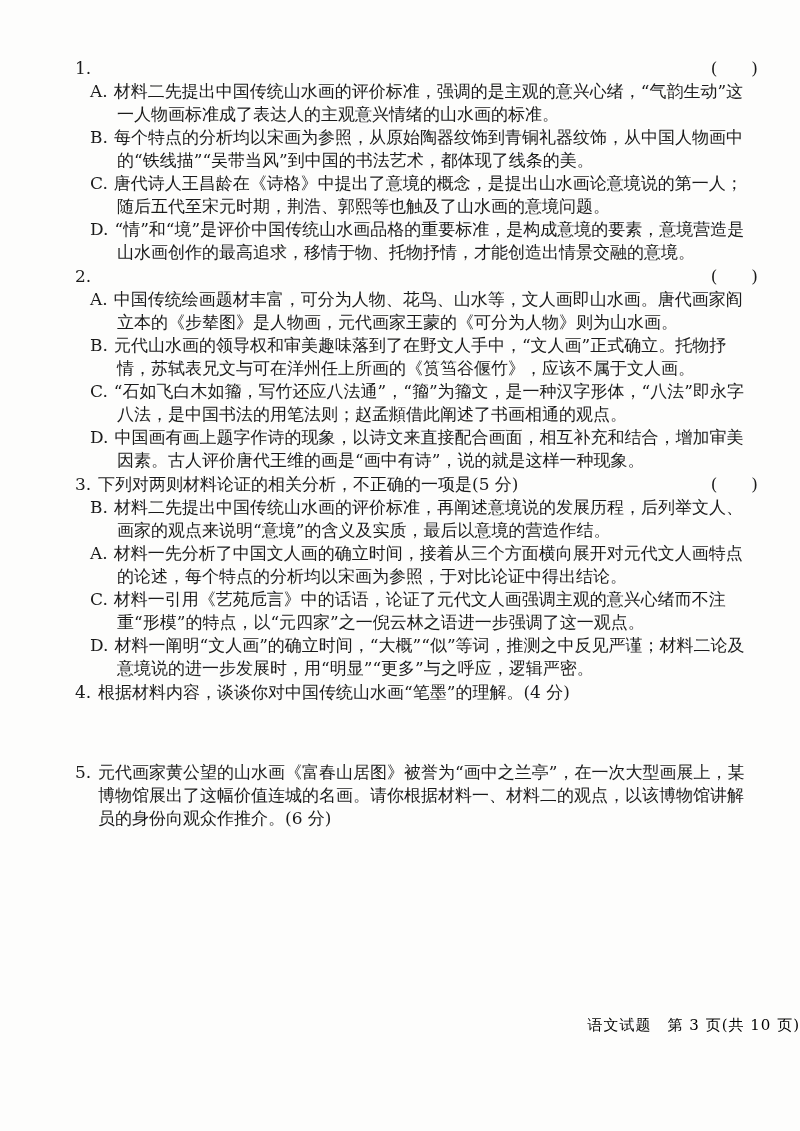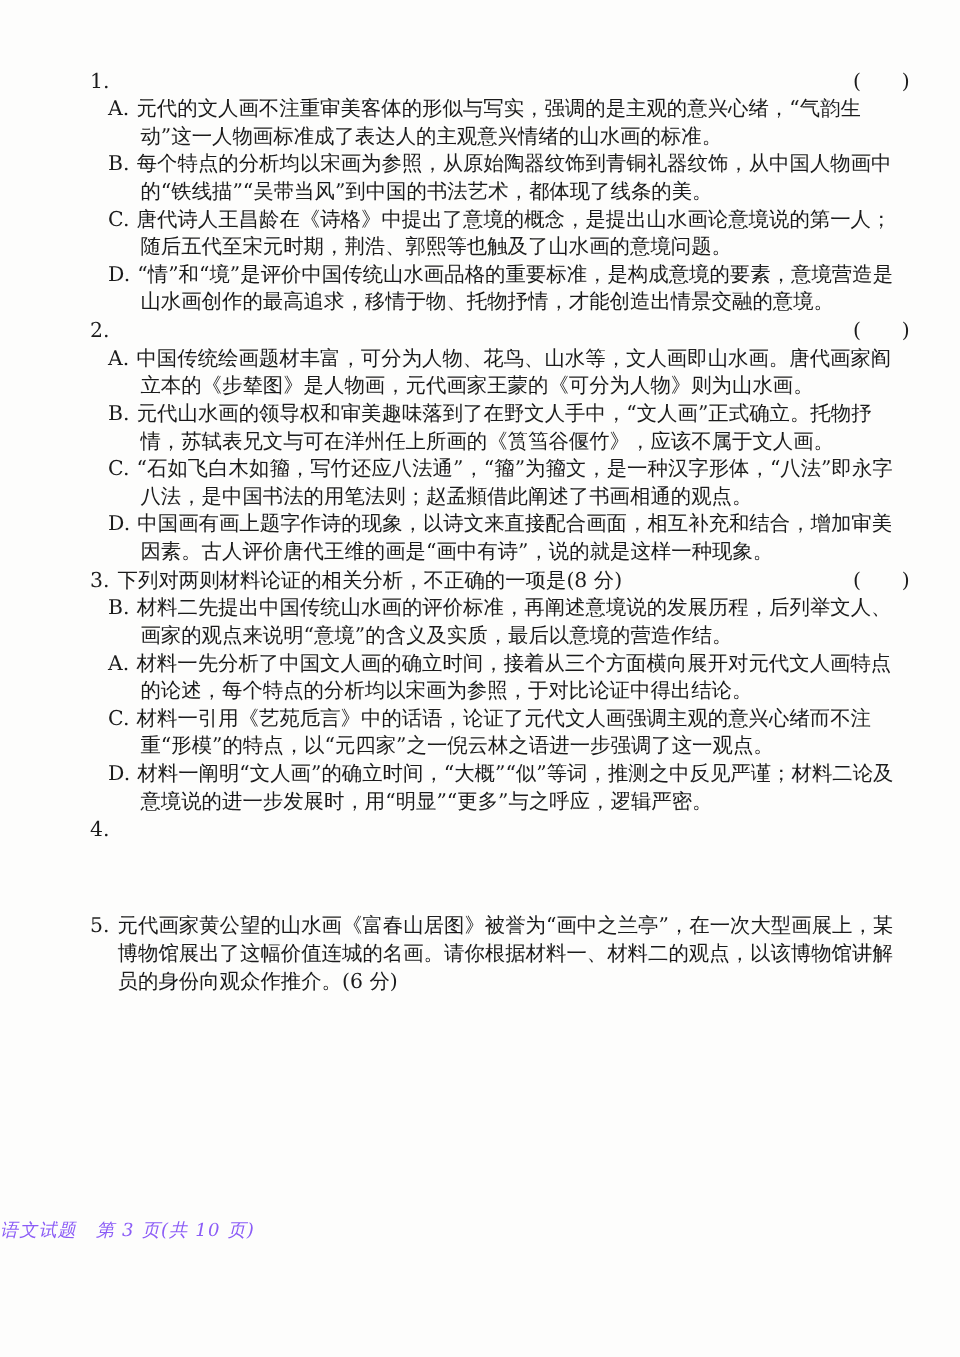--- a/index.html
+++ b/index.html
@@ -48,40 +48,39 @@
     margin-right: 6px;
   }
   .answer-gap {
     margin-bottom: 57px;
   }
   .page-footer {
     position: absolute;
     top: 1014px;
     left: 0;
     width: 100%;
-    text-align: left;
+    text-align: right;
     font-size: 15px;
-    color: #8b5cf6;
+    color: #000000;
     letter-spacing: 1px;
-    font-style: italic;
   }
 </style>
 </head>
 <body>
 
 <div class="page">
   <div class="content">
 
     <section class="question">
       <div class="q-head">
         <span class="q-num">1.</span>
         <span class="q-bracket">(　　)</span>
       </div>
       <div class="option">
-        <span class="opt-label">A.</span><span class="opt-text">元代的文人画不注重审美客体的形似与写实，强调的是主观的意兴心绪，“气韵生动”这一人物画标准成了表达人的主观意兴情绪的山水画的标准。</span>
+        <span class="opt-label">A.</span><span class="opt-text">材料二先提出中国传统山水画的评价标准，强调的是主观的意兴心绪，“气韵生动”这一人物画标准成了表达人的主观意兴情绪的山水画的标准。</span>
       </div>
       <div class="option">
         <span class="opt-label">B.</span><span class="opt-text">每个特点的分析均以宋画为参照，从原始陶器纹饰到青铜礼器纹饰，从中国人物画中的“铁线描”“吴带当风”到中国的书法艺术，都体现了线条的美。</span>
       </div>
       <div class="option">
         <span class="opt-label">C.</span><span class="opt-text">唐代诗人王昌龄在《诗格》中提出了意境的概念，是提出山水画论意境说的第一人；随后五代至宋元时期，荆浩、郭熙等也触及了山水画的意境问题。</span>
       </div>
       <div class="option">
         <span class="opt-label">D.</span><span class="opt-text">“情”和“境”是评价中国传统山水画品格的重要标准，是构成意境的要素，意境营造是山水画创作的最高追求，移情于物、托物抒情，才能创造出情景交融的意境。</span>
       </div>
@@ -102,40 +101,41 @@
         <span class="opt-label">C.</span><span class="opt-text">“石如飞白木如籀，写竹还应八法通”，“籀”为籀文，是一种汉字形体，“八法”即永字八法，是中国书法的用笔法则；赵孟頫借此阐述了书画相通的观点。</span>
       </div>
       <div class="option">
         <span class="opt-label">D.</span><span class="opt-text">中国画有画上题字作诗的现象，以诗文来直接配合画面，相互补充和结合，增加审美因素。古人评价唐代王维的画是“画中有诗”，说的就是这样一种现象。</span>
       </div>
     </section>
 
     <section class="question">
       <div class="q-head">
         <span class="q-num">3.</span>
-        <span class="q-stem">下列对两则材料论证的相关分析，不正确的一项是(8 分)</span>
+        <span class="q-stem">下列对两则材料论证的相关分析，不正确的一项是(5 分)</span>
         <span class="q-bracket">(　　)</span>
       </div>
       <div class="option">
         <span class="opt-label">B.</span><span class="opt-text">材料二先提出中国传统山水画的评价标准，再阐述意境说的发展历程，后列举文人、画家的观点来说明“意境”的含义及实质，最后以意境的营造作结。</span>
       </div>
       <div class="option">
         <span class="opt-label">A.</span><span class="opt-text">材料一先分析了中国文人画的确立时间，接着从三个方面横向展开对元代文人画特点的论述，每个特点的分析均以宋画为参照，于对比论证中得出结论。</span>
       </div>
       <div class="option">
         <span class="opt-label">C.</span><span class="opt-text">材料一引用《艺苑卮言》中的话语，论证了元代文人画强调主观的意兴心绪而不注重“形模”的特点，以“元四家”之一倪云林之语进一步强调了这一观点。</span>
       </div>
       <div class="option">
         <span class="opt-label">D.</span><span class="opt-text">材料一阐明“文人画”的确立时间，“大概”“似”等词，推测之中反见严谨；材料二论及意境说的进一步发展时，用“明显”“更多”与之呼应，逻辑严密。</span>
       </div>
     </section>
 
     <section class="question answer-gap">
       <div class="q-head">
         <span class="q-num">4.</span>
+        <span class="q-stem">根据材料内容，谈谈你对中国传统山水画“笔墨”的理解。(4 分)</span>
       </div>
     </section>
 
     <section class="question">
       <div class="q-head">
         <span class="q-num">5.</span>
         <span class="q-stem">元代画家黄公望的山水画《富春山居图》被誉为“画中之兰亭”，在一次大型画展上，某博物馆展出了这幅价值连城的名画。请你根据材料一、材料二的观点，以该博物馆讲解员的身份向观众作推介。(6 分)</span>
       </div>
     </section>
 

